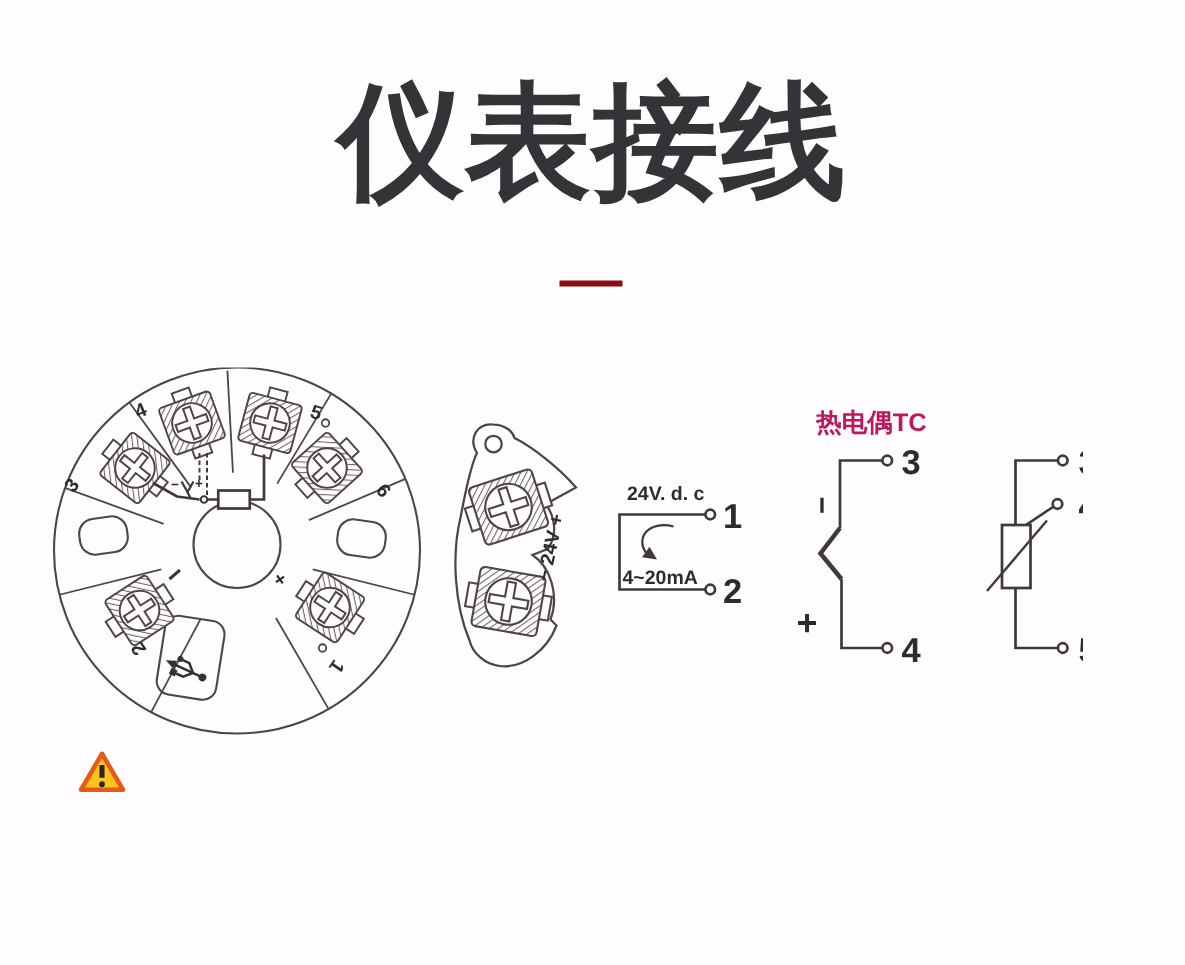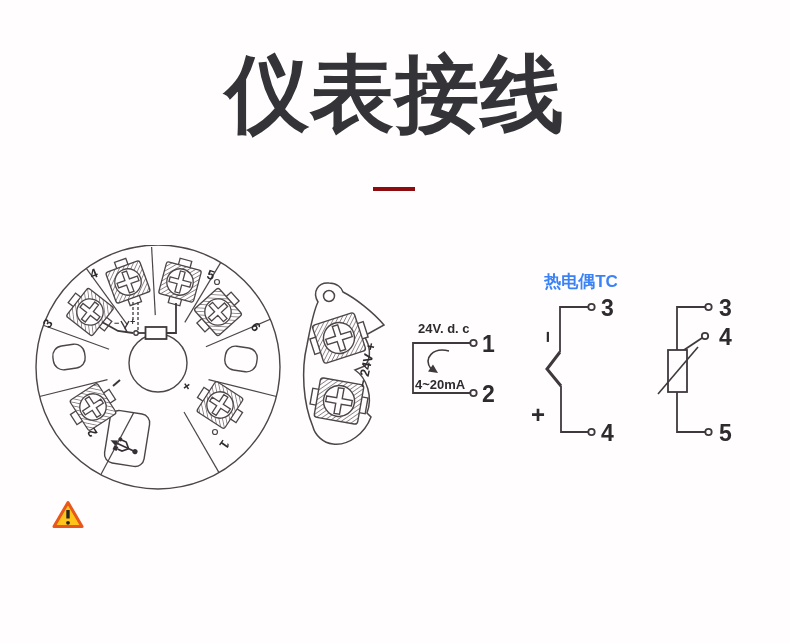--- a/index.html
+++ b/index.html
@@ -2,36 +2,36 @@
 <html><head>
 <meta charset="utf-8">
 <style>
   html,body{margin:0;padding:0;}
   body{
     font-family:"Liberation Sans",sans-serif;
     background:#fffdfd;
   }
   .stage{
     position:relative;width:722px;height:643px;
-    background:#fffdfd;overflow:hidden;padding-left:18px;
+    background:#fffdfd;overflow:hidden;
   }
   .page-title{
     position:absolute;left:0;top:44px;width:790px;
     text-align:center;font-size:84px;font-weight:900;
     color:#343338;letter-spacing:1px;line-height:100px;
     font-family:"Liberation Sans",sans-serif;
   }
   .title-underline{
     position:absolute;left:373px;top:187px;width:42px;height:4px;
     background:#8e0c10;
   }
   .diagram-svg{position:absolute;}
   .dia-heading{
     position:absolute;top:270px;font-size:17px;font-weight:bold;
-    color:#3b82f6;text-align:center;
+    color:#be185d;text-align:center;
   }
   svg text{font-family:"Liberation Sans",sans-serif;fill:#2e2b2e;}
   .t-num{font-size:13px;font-weight:bold;}
   .t-big{font-size:23px;font-weight:bold;}
   .t-small{font-size:13px;font-weight:bold;}
   .t-tiny{font-size:9px;font-weight:bold;}
   .t-plus{font-size:24px;font-weight:bold;}
   .notes{
     position:absolute;left:95px;top:497px;width:664px;
     font-size:16px;line-height:24.5px;color:#3b3b3b;

